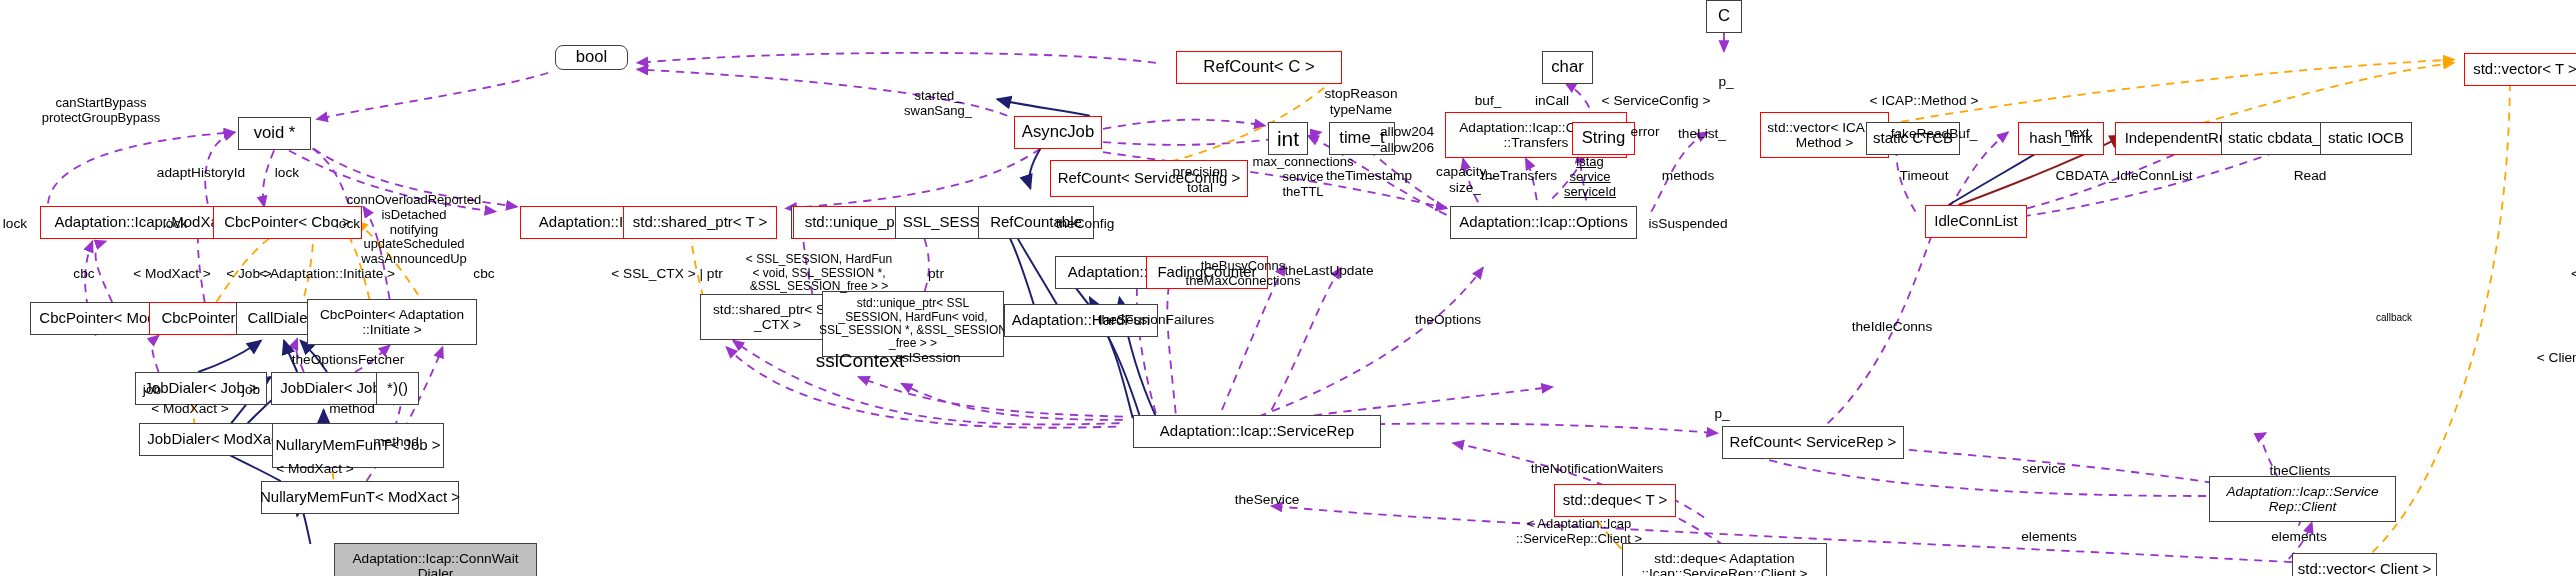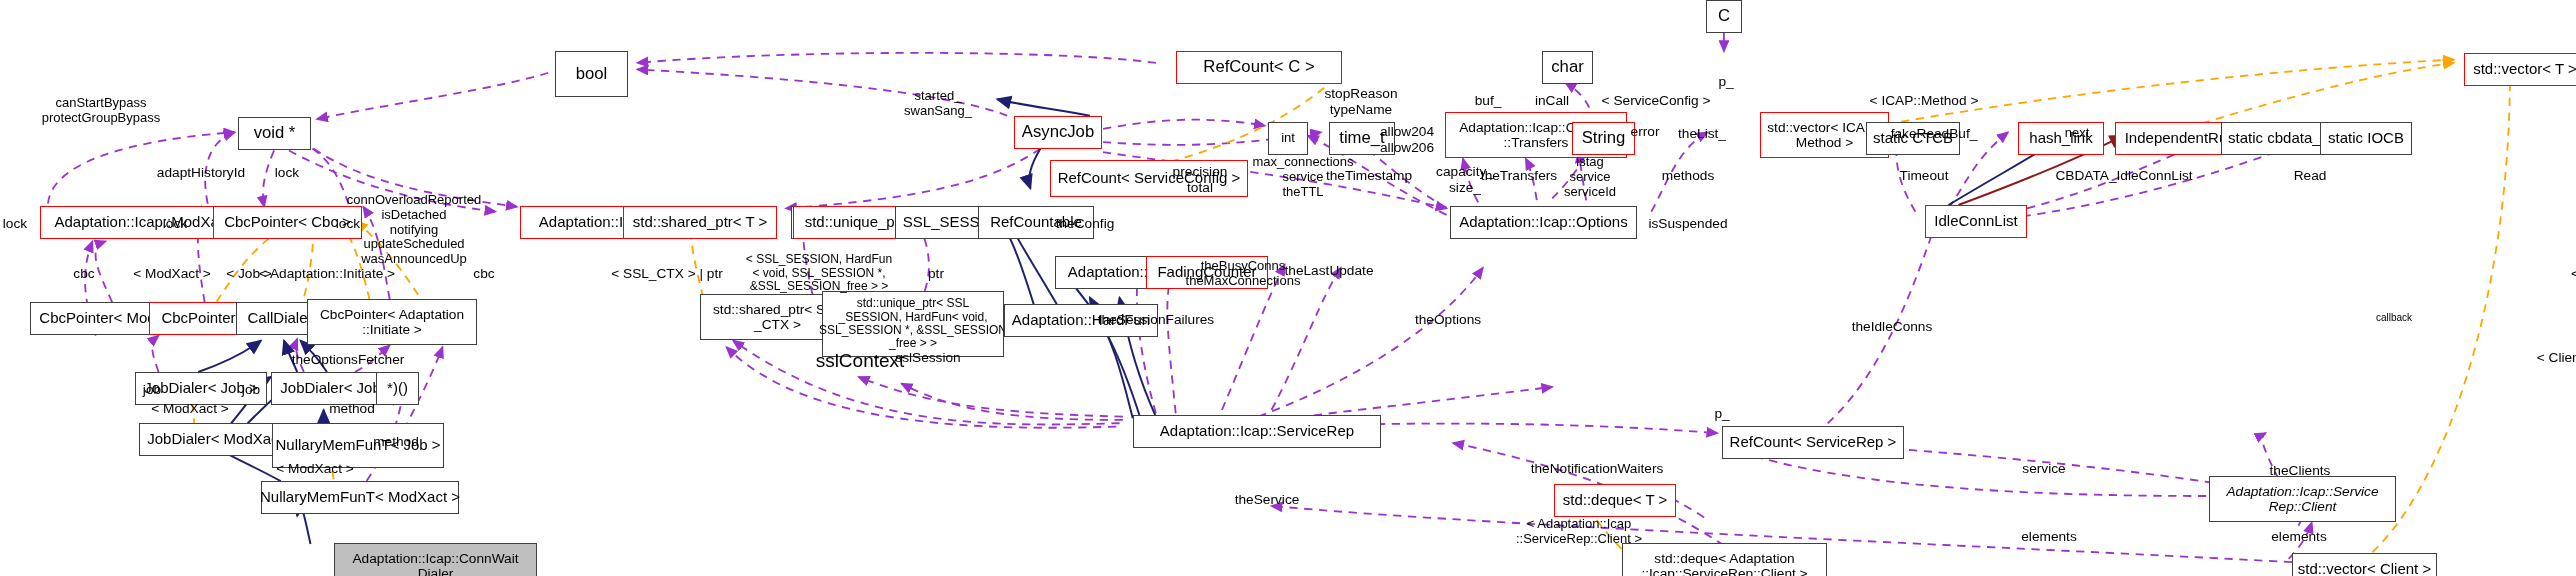--- a/index.html
+++ b/index.html
@@ -128,27 +128,27 @@
           <path d="M1180,124 C1220,100 1240,90 1248,82"></path>
         </g>
         <g stroke="#8b1a1a" marker-end="url(#ah-r)">
           <path d="M1186,124 C1240,104 1270,90 1286,82"></path>
         </g>
       </g>
     </g>
   </svg>
 
   <div id="nodes">
-      <div class="node" style="left: 555px; top: 51px; width: 73px; height: 46px; font-size: 16.7px;">bool</div>
+      <div class="node" style="left: 555px; top: 45px; width: 73px; height: 25px; font-size: 16.7px; border-radius: 8px;">bool</div>
       <div class="node" style="left: 1706px; top: 0px; width: 36px; height: 33px; font-size: 16.7px;">C</div>
       <div class="node red" style="left: 1176px; top: 51px; width: 166px; height: 33px; font-size: 16.7px;">RefCount&lt; C &gt;</div>
       <div class="node" style="left: 238px; top: 117px; width: 73px; height: 33px; font-size: 16.7px;">void *</div>
       <div class="node red" style="left: 1014px; top: 116px; width: 88px; height: 33px; font-size: 16.7px;">AsyncJob</div>
       <div class="node" style="left: 1542px; top: 51px; width: 51px; height: 33px; font-size: 16.7px;">char</div>
-      <div class="node" style="left: 1268px; top: 122px; width: 40px; height: 33px; font-size: 13px;">int</div>
+      <div class="node" style="left: 1268px; top: 122px; width: 40px; height: 33px; font-size: 21px;">int</div>
       <div class="node" style="left: 1329px; top: 122px; width: 66px; height: 33px; font-size: 16.7px;">time_t</div>
       <div class="node red" style="left: 1445px; top: 112px; width: 182px; height: 46px; font-size: 13.7px;">Adaptation::Icap::Options
 ::Transfers</div>
       <div class="node red" style="left: 1572px; top: 122px; width: 63px; height: 33px; font-size: 16.7px;">String</div>
       <div class="node red" style="left: 1760px; top: 112px; width: 129px; height: 46px; font-size: 13.7px;">std::vector&lt; ICAP::
 Method &gt;</div>
       <div class="node" style="left: 1866px; top: 122px; width: 94px; height: 33px; font-size: 15px;">static CTCB</div>
       <div class="node red" style="left: 2018px; top: 122px; width: 86px; height: 33px; font-size: 15px;">hash_link</div>
       <div class="node red" style="left: 2115px; top: 122px; width: 152px; height: 33px; font-size: 15px;">IndependentRunner</div>
       <div class="node" style="left: 2221px; top: 122px; width: 135px; height: 33px; font-size: 15px;">static cbdata_type</div>
@@ -218,21 +218,21 @@
       <div class="lbl" style="left: 1924px; top: 93px; font-size: 13.7px; transform: translateX(-50%);">&lt; ICAP::Method &gt;</div>
       <div class="lbl" style="left: 1200px; top: 164px; font-size: 13.7px; transform: translateX(-50%);">precision
 total</div>
       <div class="lbl" style="left: 1303px; top: 155px; font-size: 13px; transform: translateX(-50%);">max_connections
 service
 theTTL</div>
       <div class="lbl" style="left: 1369px; top: 168px; font-size: 13.7px; transform: translateX(-50%);">theTimestamp</div>
       <div class="lbl" style="left: 1465px; top: 164px; font-size: 13.7px; transform: translateX(-50%);">capacity_
 size_</div>
       <div class="lbl" style="left: 1519px; top: 168px; font-size: 13.7px; transform: translateX(-50%);">theTransfers</div>
-      <div class="lbl" style="left: 1590px; top: 155px; font-size: 13px; transform: translateX(-50%);">istag
+      <div class="lbl" style="left: 1590px; top: 155px; font-size: 13px; transform: translateX(-50%); text-decoration: underline;">istag
 service
 serviceId</div>
       <div class="lbl" style="left: 1688px; top: 168px; font-size: 13.7px; transform: translateX(-50%);">methods</div>
       <div class="lbl" style="left: 1924px; top: 168px; font-size: 13.7px; transform: translateX(-50%);">Timeout</div>
       <div class="lbl" style="left: 2124px; top: 168px; font-size: 13.7px; transform: translateX(-50%);">CBDATA_IdleConnList</div>
       <div class="lbl" style="left: 2310px; top: 168px; font-size: 13.7px; transform: translateX(-50%);">Read</div>
       <div class="lbl" style="left: 15px; top: 216px; font-size: 13.7px; transform: translateX(-50%);">lock</div>
       <div class="lbl" style="left: 175px; top: 216px; font-size: 13.7px; transform: translateX(-50%);">lock</div>
       <div class="lbl" style="left: 348px; top: 216px; font-size: 13.7px; transform: translateX(-50%);">lock</div>
       <div class="lbl" style="left: 414px; top: 193px; font-size: 13px; transform: translateX(-50%);">connOverloadReported

